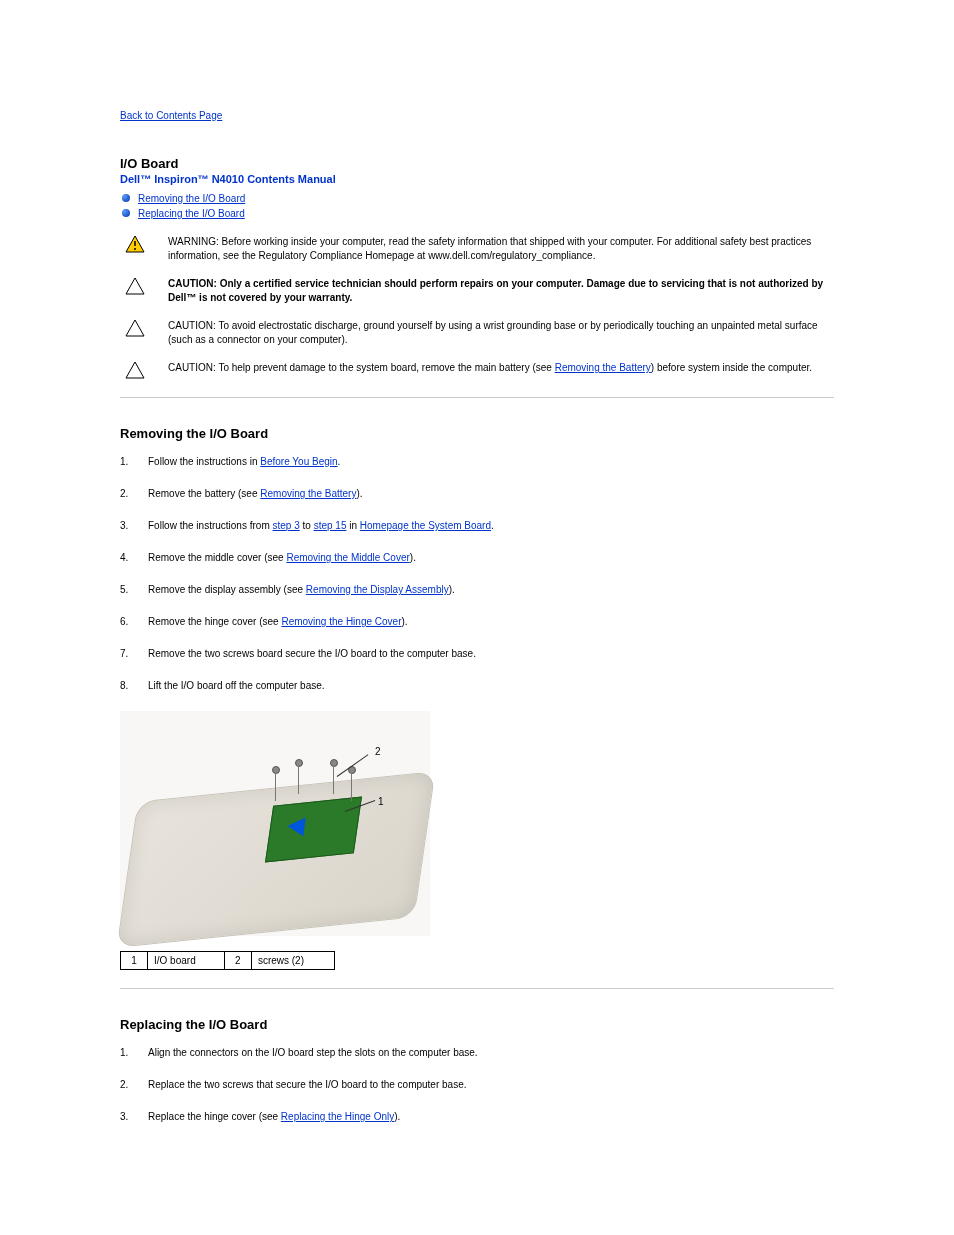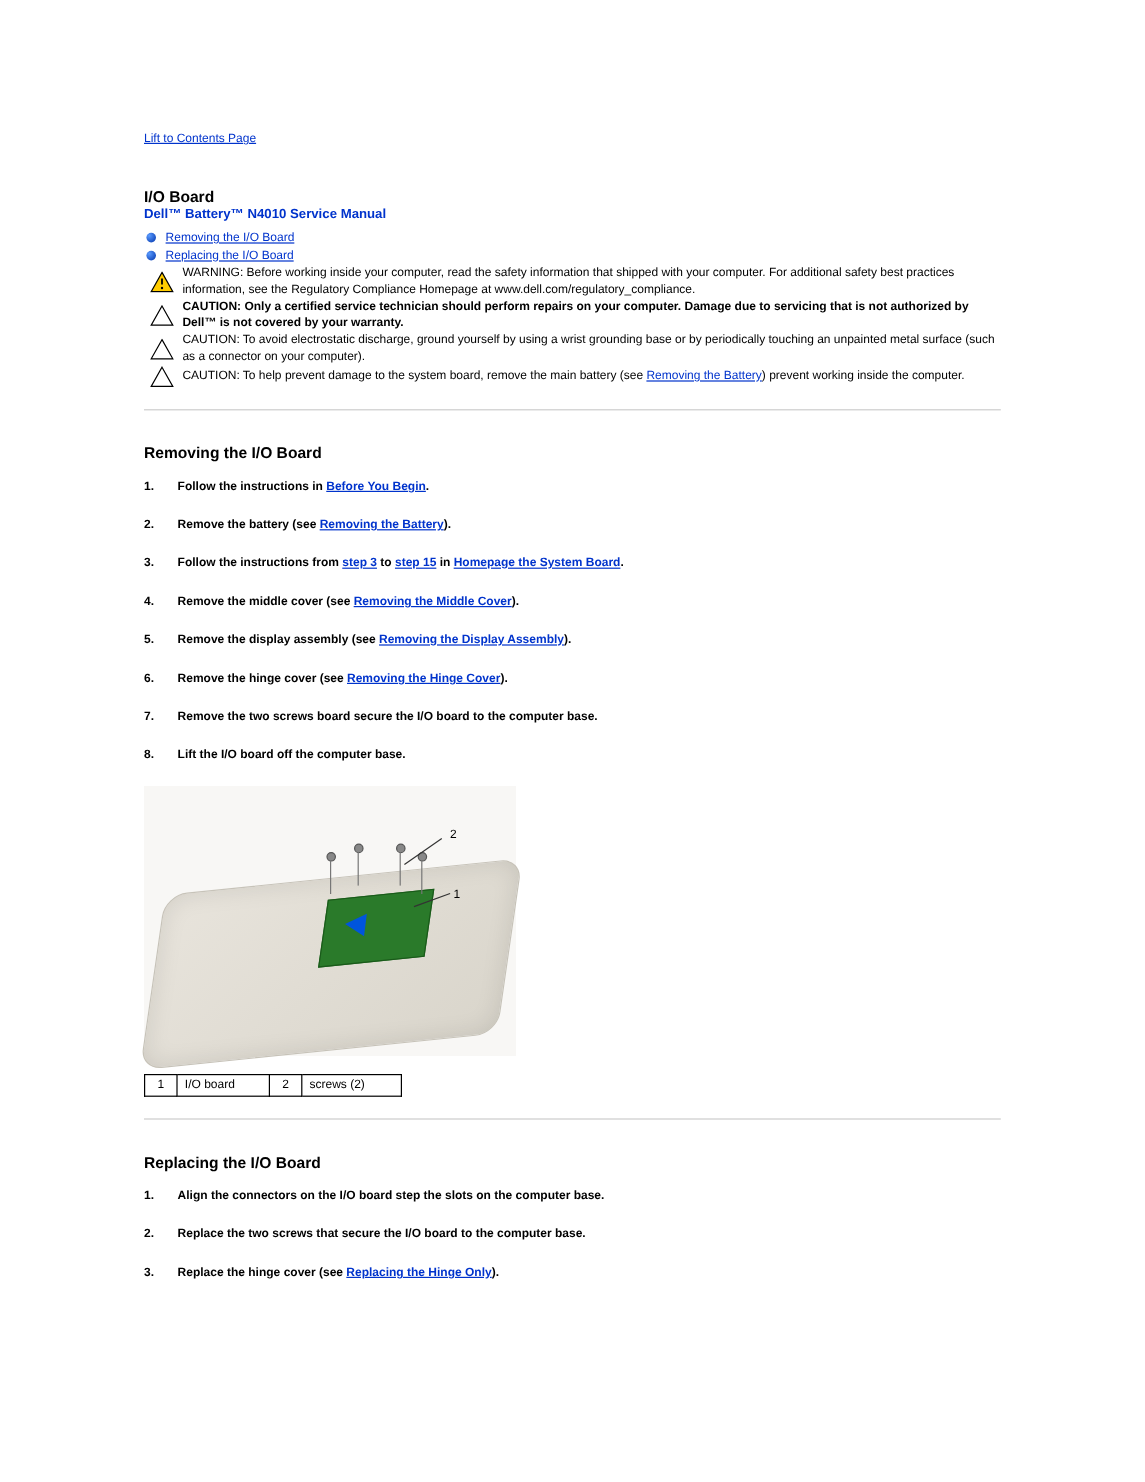--- a/index.html
+++ b/index.html
@@ -52,21 +52,23 @@
     height: 8px;
     background: radial-gradient(circle at 30% 30%, #5a9bff, #0033aa);
     border-radius: 50%;
   }
   .toc a {
     color: #0033cc;
     text-decoration: underline;
   }
   .notice-row {
     display: flex;
-    align-items: center;
+    align-items: flex-start;
+    margin-top: 14px;
+    gap: 16px;
   }
   .icon-cell {
     width: 30px;
     flex-shrink: 0;
     display: flex;
     justify-content: center;
     padding-top: 0;
   }
   .notice-text {
     flex: 1;
@@ -84,21 +86,20 @@
   .section-heading {
     font-size: 13px;
     font-weight: bold;
     margin-top: 28px;
   }
   ol.steps {
     padding-left: 0;
     margin: 14px 0 0 0;
     list-style: none;
     counter-reset: step;
-    font-weight: bold;
   }
   ol.steps li {
     counter-increment: step;
     margin-bottom: 18px;
     line-height: 14px;
     display: flex;
   }
   ol.steps li::before {
     content: counter(step) ".";
     width: 28px;
@@ -206,25 +207,25 @@
   .parts-table td.num {
     width: 14px;
     text-align: center;
   }
 </style>
 </head>
 <body>
 
 <div class="page">
 
-  <a href="#" class="back-link">Lift to Contents Page</a>
+  <a href="#" class="back-link">Back to Contents Page</a>
 
   <div class="title-block">
     <div class="title-main">I/O Board</div>
-    <div class="title-sub">Dell™ Battery™ N4010 Service Manual</div>
+    <div class="title-sub">Dell™ Inspiron™ N4010 Contents Manual</div>
   </div>
 
   <ul class="toc">
     <li><a href="#">Removing the I/O Board</a></li>
     <li><a href="#">Replacing the I/O Board</a></li>
   </ul>
 
   <div class="notice-row">
     <div class="icon-cell">
       <svg width="20" height="18" viewBox="0 0 20 18">
@@ -260,21 +261,21 @@
     </div>
   </div>
 
   <div class="notice-row">
     <div class="icon-cell">
       <svg width="20" height="18" viewBox="0 0 20 18">
         <polygon points="10,1 19,17 1,17" fill="none" stroke="#000" stroke-width="1"></polygon>
       </svg>
     </div>
     <div class="notice-text">
-      <span>CAUTION: To help prevent damage to the system board, remove the main battery (see </span><a href="#" class="inline-link">Removing the Battery</a><span>) prevent working inside the computer.</span>
+      <span>CAUTION: To help prevent damage to the system board, remove the main battery (see </span><a href="#" class="inline-link">Removing the Battery</a><span>) before system inside the computer.</span>
     </div>
   </div>
 
   <hr class="sep">
 
   <div class="section-heading">Removing the I/O Board</div>
 
   <ol class="steps">
     <li>
         <span class="step-body"><span>Follow the instructions in </span><a href="#" class="inline-link">Before You Begin</a><span>.</span></span>

